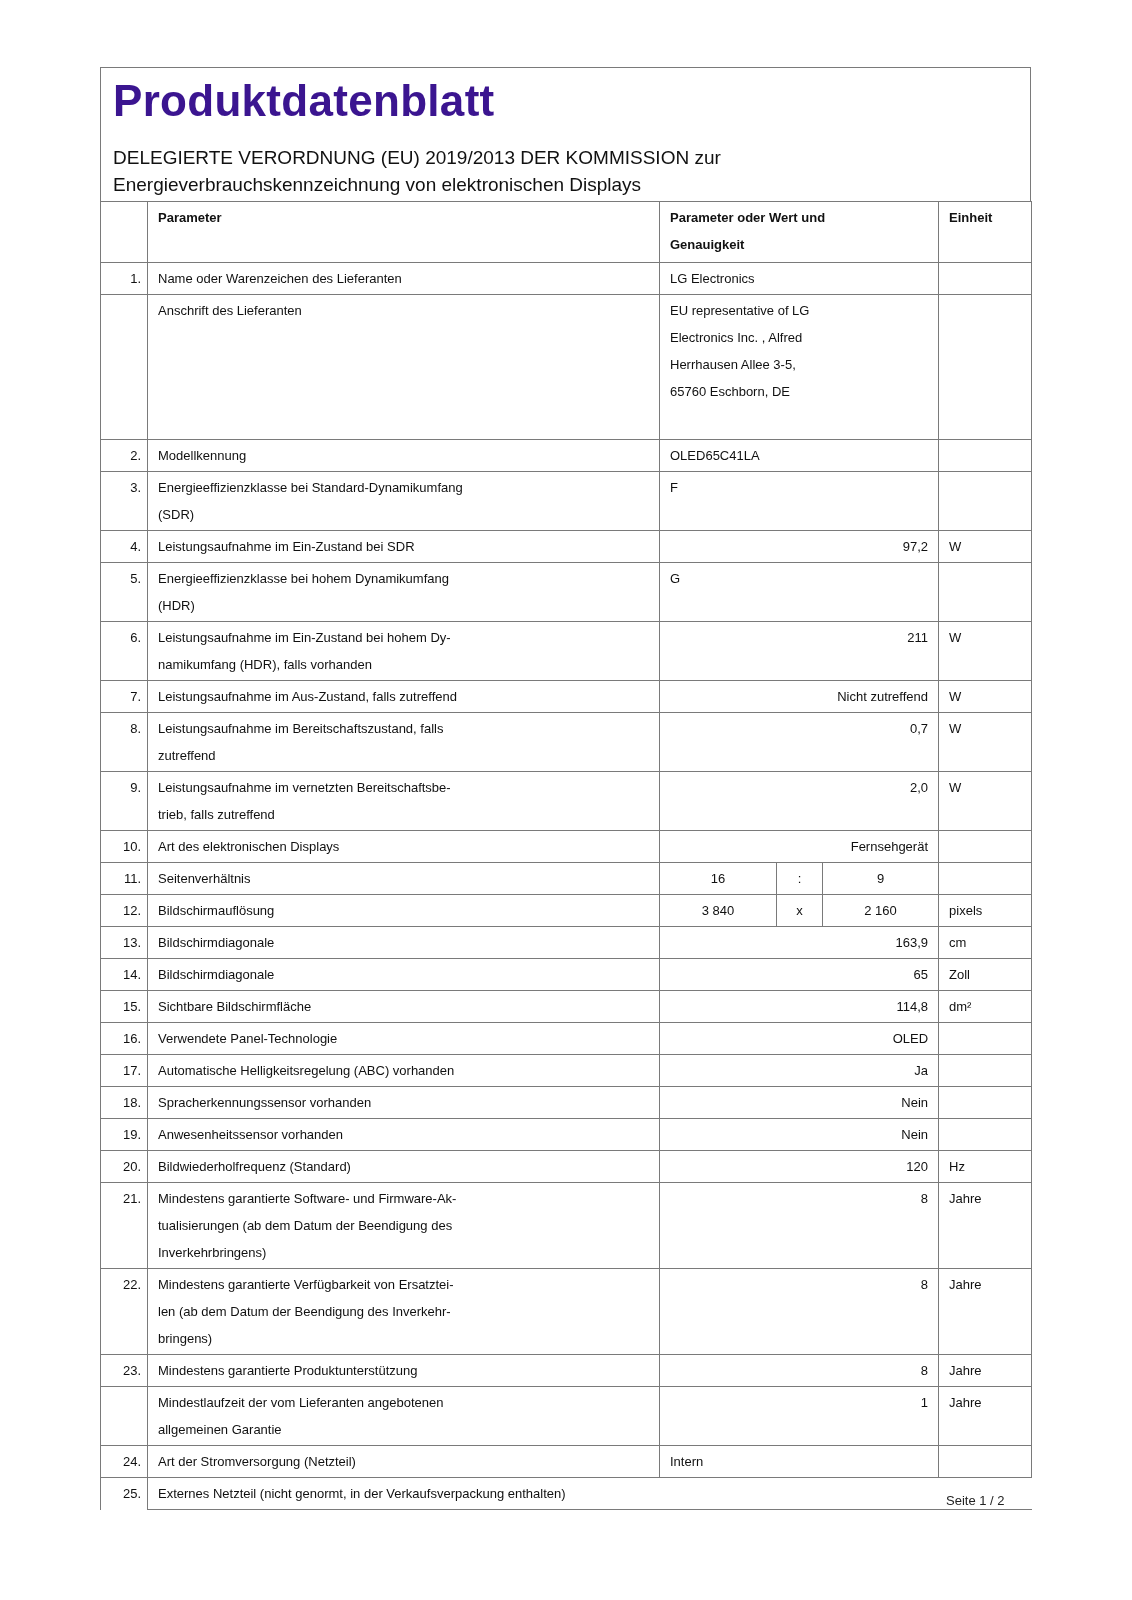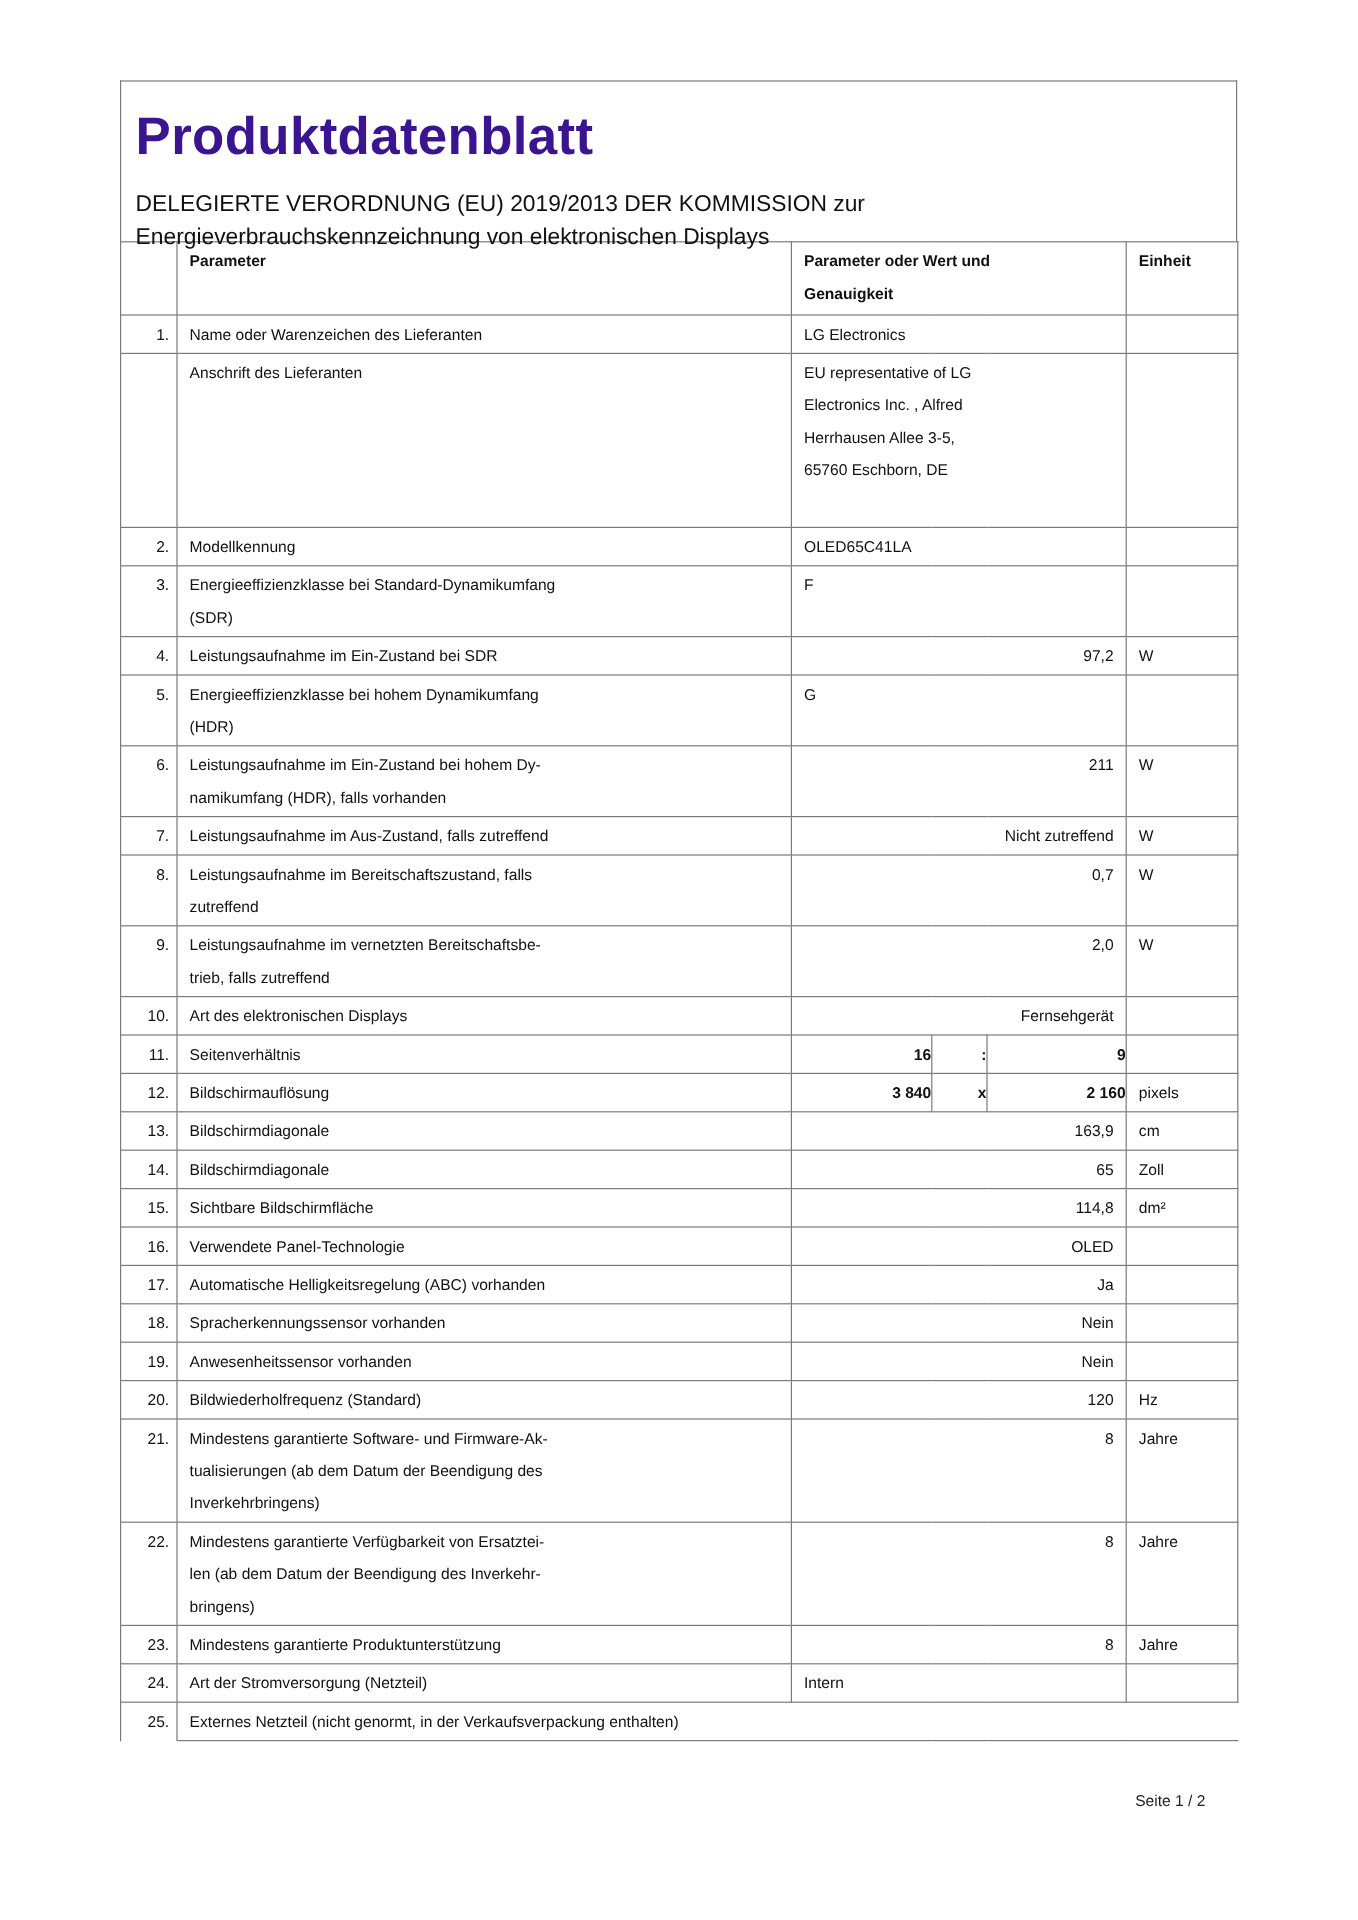--- a/index.html
+++ b/index.html
@@ -1,31 +1,31 @@
 <!DOCTYPE html>
 <html><head>
 <meta charset="utf-8">
 <style>
   html, body { margin: 0; padding: 0; background: #ffffff; }
   body { width: 1132px; height: 1600px; position: relative; overflow: hidden;
          font-family: "Liberation Sans", sans-serif; color: #111; }
   .sheet { position: absolute; left: 100px; top: 67px; width: 931px; }
   .head-box { border: 1.5px solid #7a7a7a; border-bottom: none; box-sizing: border-box;
-              width: 931px; height: 134px; padding: 16px 12px; }
+              width: 931px; height: 134px; padding: 3px 12px; }
   .title { color: #3b1590; font-weight: bold; font-size: 44px; letter-spacing: 0.3px;
            margin: 4px 0 0 0; line-height: 52px; }
   .subtitle { font-size: 19px; line-height: 27px; margin-top: 17px; color: #111; }
   table { border-collapse: collapse; table-layout: fixed; width: 931px; font-size: 13px; }
   td, th { border: 1.5px solid #7a7a7a; padding: 0 10px; vertical-align: top; line-height: 27px;
            font-weight: normal; text-align: left; box-sizing: border-box; }
   th { font-weight: bold; padding-top: 2px; }
   td.num { text-align: right; padding: 2px 6px 0 0; }
   td { padding-top: 2px; }
   td.val-r { text-align: right; }
-  td.sub { text-align: right; padding: 2px 0 0 0; font-weight: bold; }
+  td.sub { text-align: center; padding: 2px 0 0 0; }
   .h1 { height: 32px; } .h2 { height: 59px; } .h3 { height: 86px; } .h4 { height: 145px; }
   .hhead { height: 61px; }
   tr.last td { border-bottom: 1.5px solid #7a7a7a; margin-left: 28px; }
   tr.last td.num { border-bottom: none; }
   .footer { position: absolute; left: 946px; top: 1493px; font-size: 13px; color: #222; }
 </style>
 </head>
 <body>
 
 <div class="sheet">
@@ -223,20 +223,29 @@
           </td>
       <td colspan="3" class="val-r">8</td>
       <td>Jahre</td>
     </tr>
     <tr class="h1">
       <td class="num">23.</td>
       <td>Mindestens garantierte Produktunterstützung</td>
       <td colspan="3" class="val-r">8</td>
       <td>Jahre</td>
     </tr>
+    <tr class="h2">
+      <td class="num"></td>
+      <td>
+            <div>Mindestlaufzeit der vom Lieferanten angebotenen</div>
+            <div>allgemeinen Garantie</div>
+          </td>
+      <td colspan="3" class="val-r">1</td>
+      <td>Jahre</td>
+    </tr>
     <tr class="h1">
       <td class="num">24.</td>
       <td>Art der Stromversorgung (Netzteil)</td>
       <td colspan="3">Intern</td>
       <td></td>
     </tr>
     <tr class="h1 last">
       <td class="num">25.</td>
       <td colspan="5" style="border-right:none;">Externes Netzteil (nicht genormt, in der Verkaufsverpackung enthalten)</td>
     </tr>

